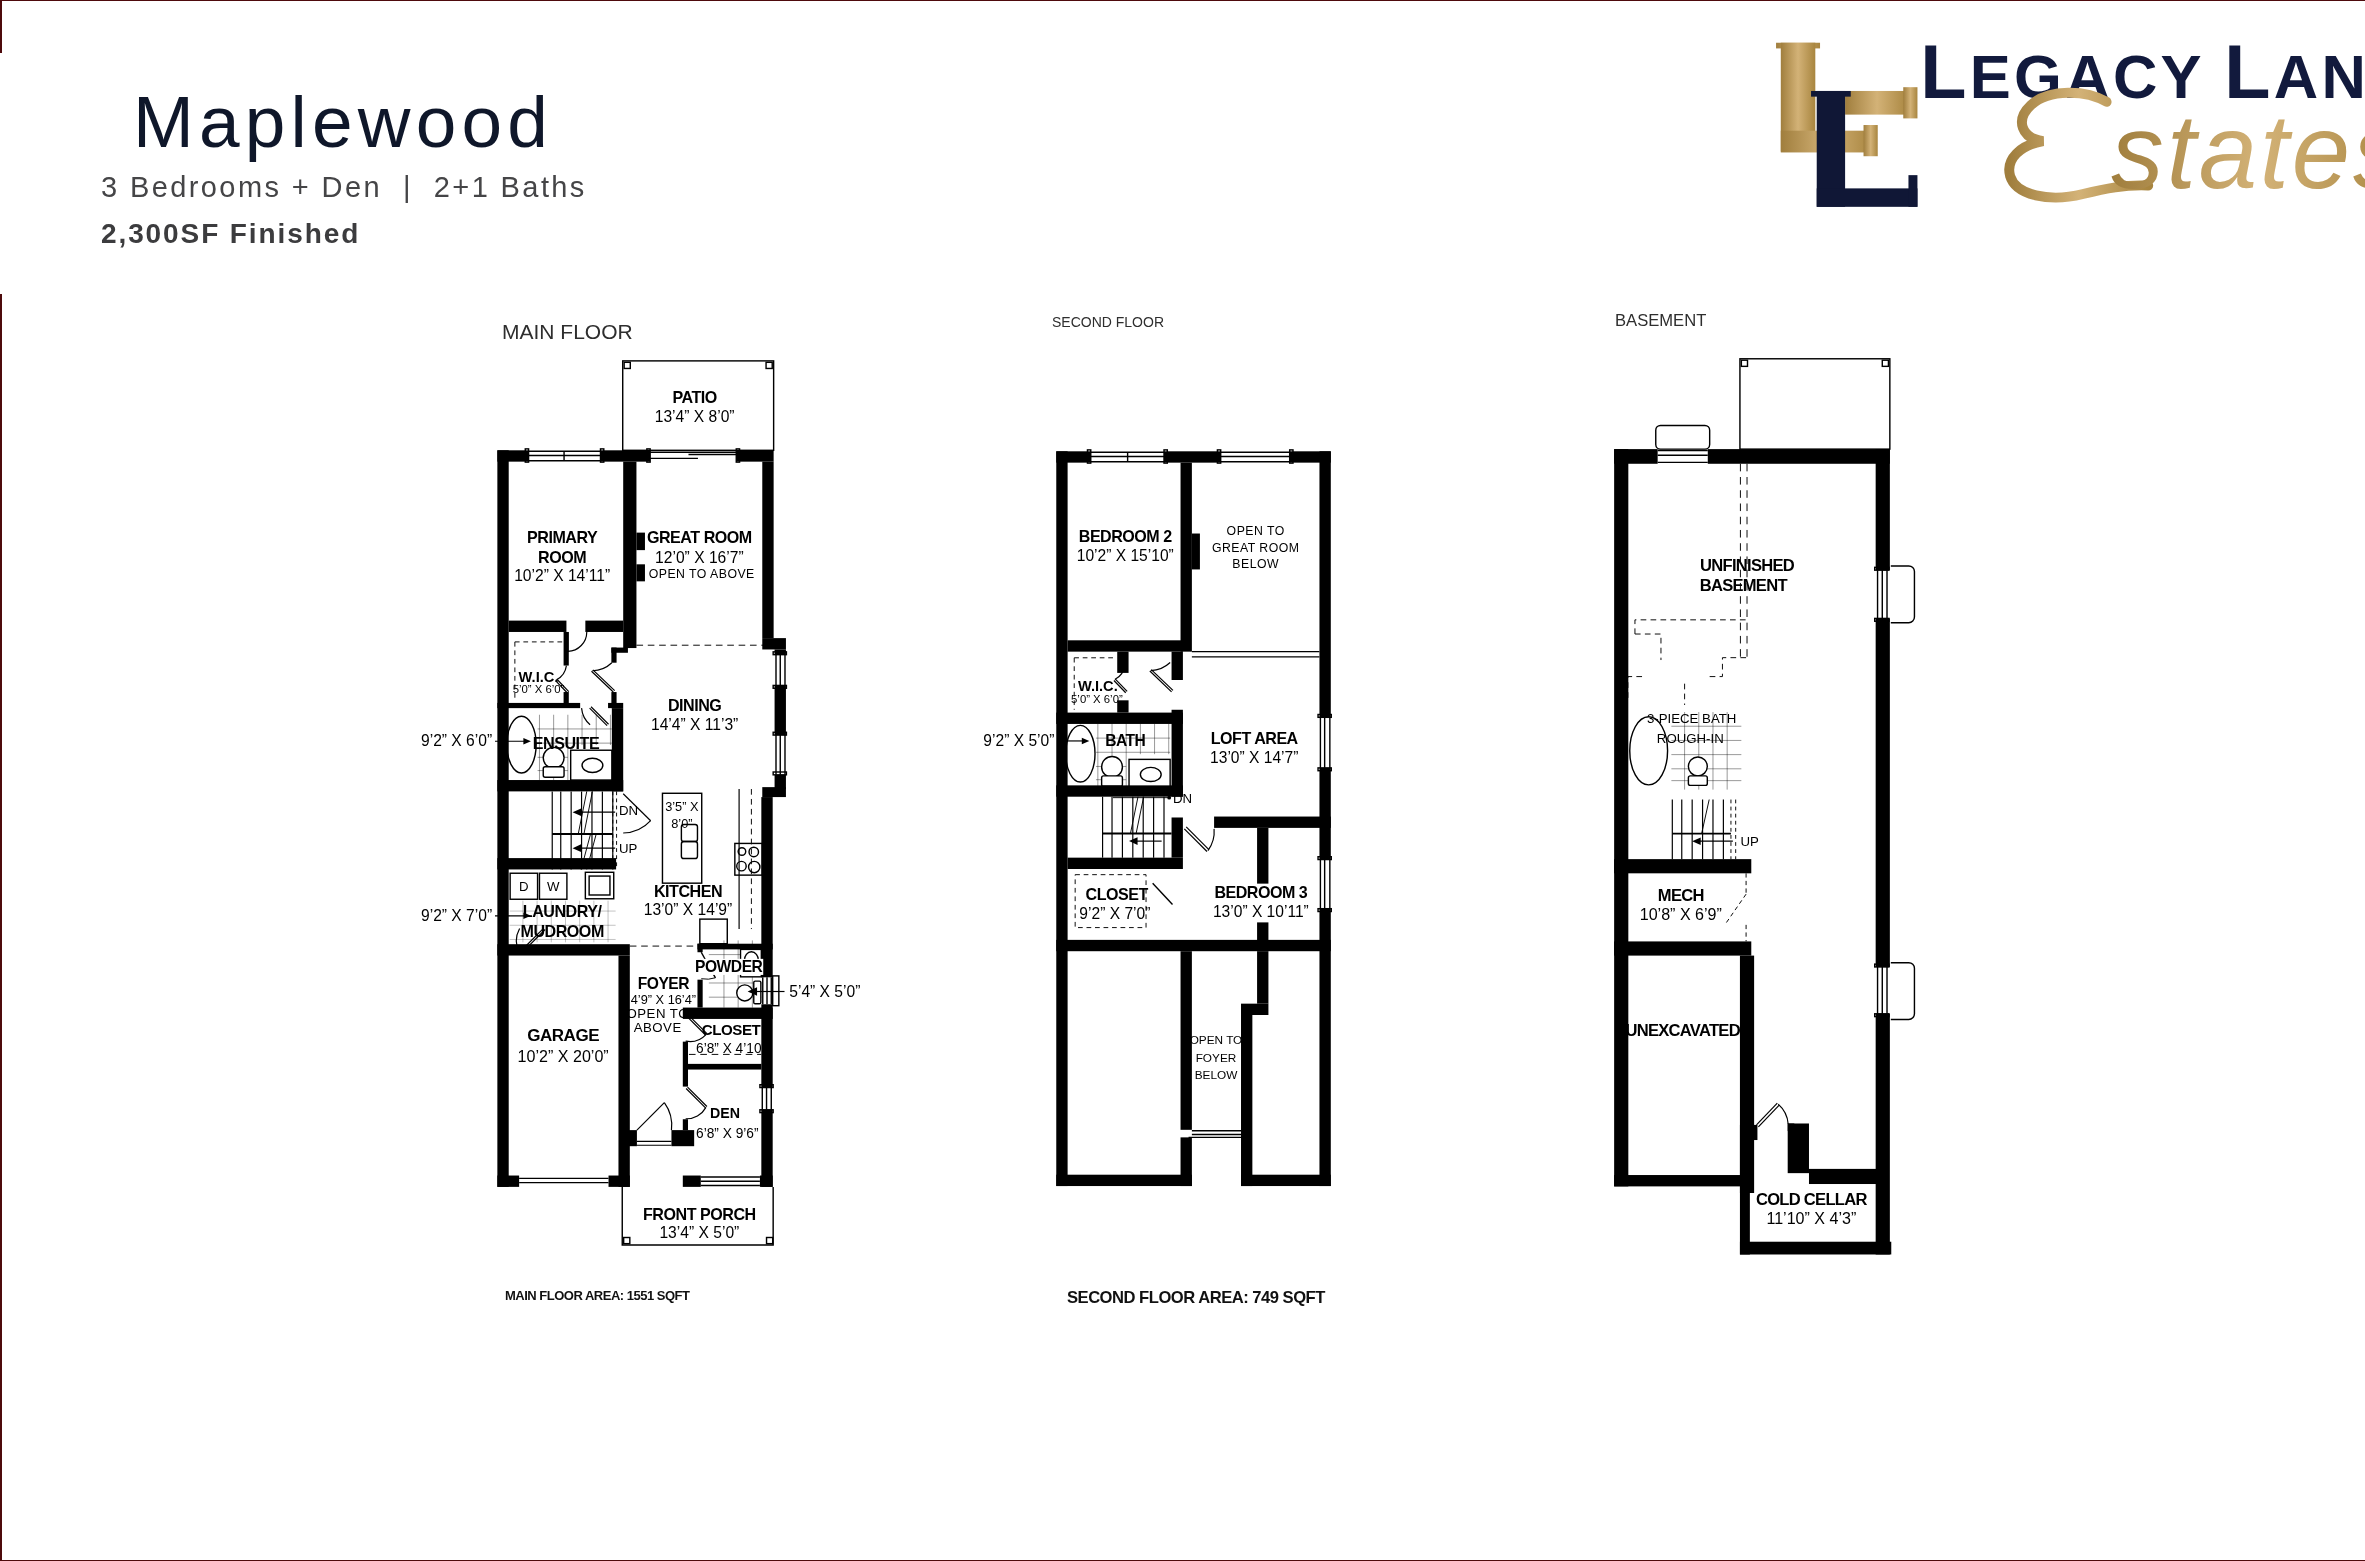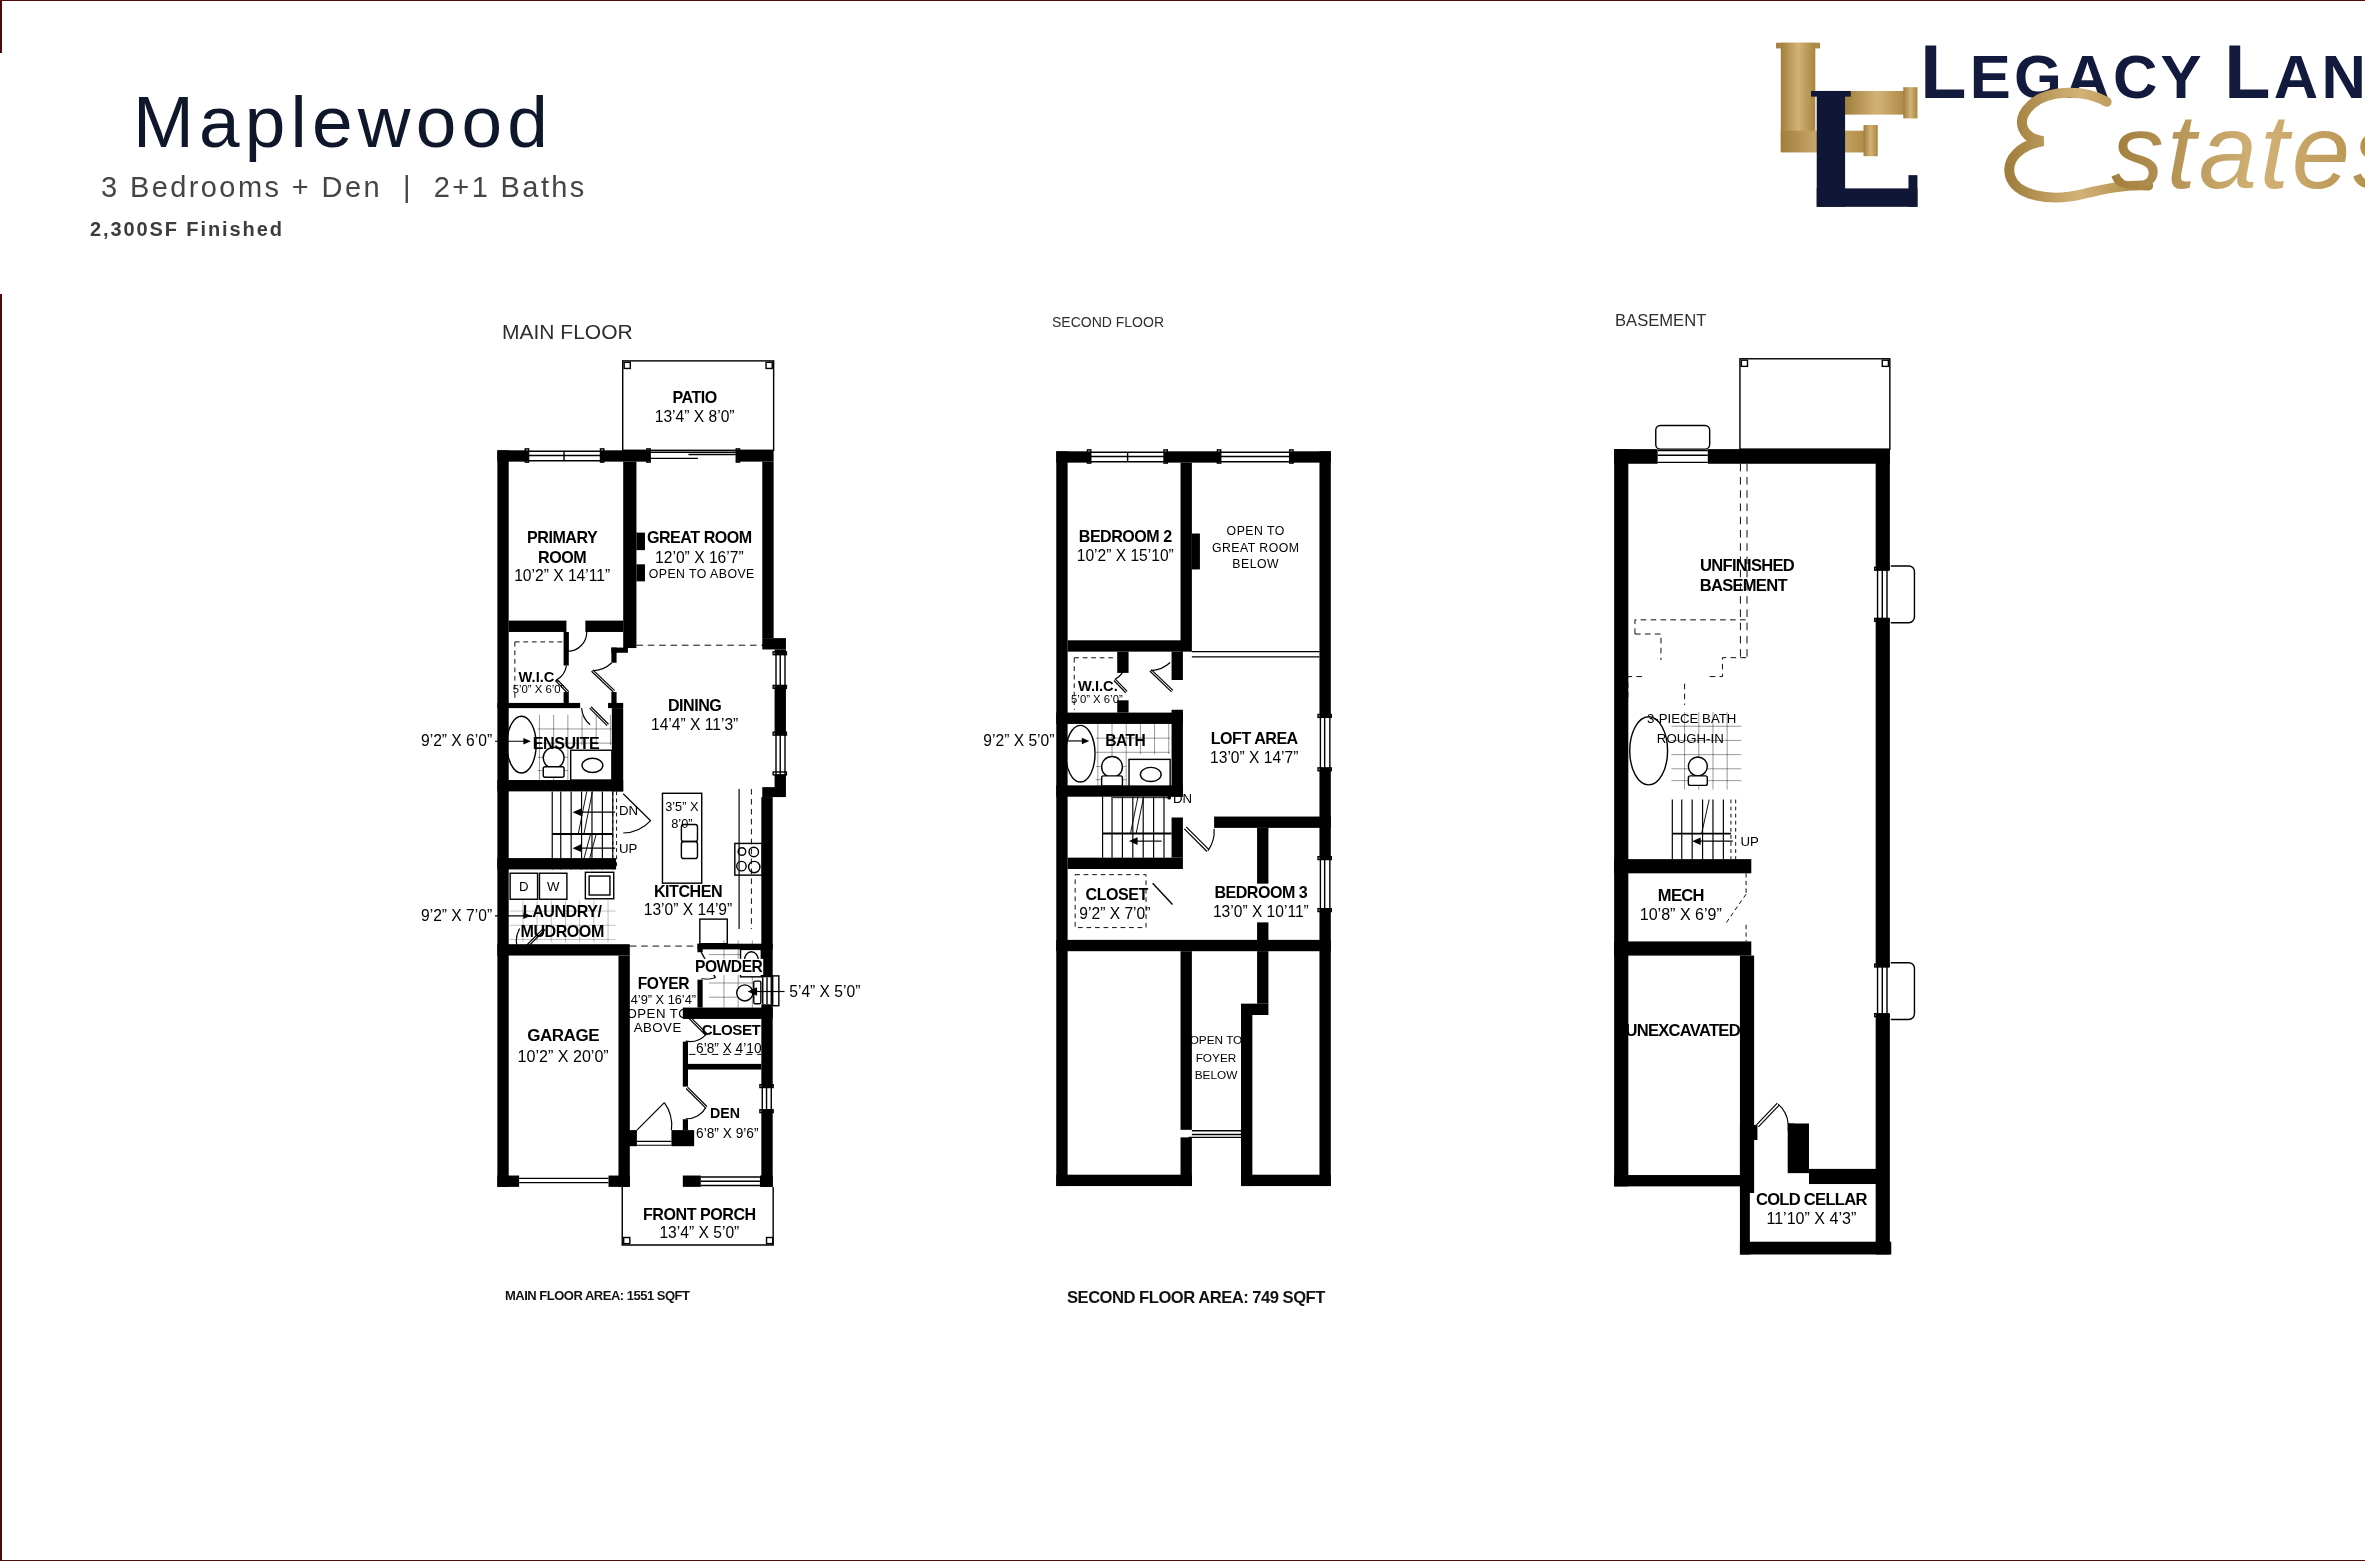--- a/index.html
+++ b/index.html
@@ -23,21 +23,21 @@
 <div class="brd" style="left:0;top:1560px;width:2413px;height:1.4px;"></div>
 
 <div class="brd" style="left:0;top:0;width:1.9px;height:53px;"></div>
 
 <div class="brd" style="left:0;top:294px;width:1.9px;height:1267px;"></div>
 
 <div class="abs" style="left:101px;top:80px;font-size:73px;color:#0f172a;letter-spacing:5.2px;margin-left:32px;">Maplewood</div>
 
 <div class="abs" style="left:101px;top:171px;font-size:29px;color:#454547;letter-spacing:2.4px;">3 Bedrooms + Den&nbsp; | &nbsp;2+1 Baths</div>
 
-<div class="abs" style="left:90px;top:218px;font-size:20px;color:#3c3c3e;font-weight:bold;letter-spacing:1.9px;">2,300SF Finished</div>
+<div class="abs" style="left:101px;top:218px;font-size:28px;color:#3c3c3e;font-weight:bold;letter-spacing:1.9px;">2,300SF Finished</div>
 
 <div class="abs" style="left:502px;top:320px;font-size:21px;color:#2e2e2e;letter-spacing:0px;">MAIN FLOOR</div>
 
 <div class="abs" style="left:1052px;top:314px;font-size:14px;color:#2e2e2e;letter-spacing:0px;">SECOND FLOOR</div>
 
 <div class="abs" style="left:1615px;top:311px;font-size:16.6px;color:#2e2e2e;letter-spacing:0px;">BASEMENT</div>
 
 <div class="abs" style="left:505px;top:1288px;font-size:13px;color:#111;font-weight:bold;letter-spacing:-0.5px;">MAIN FLOOR AREA: 1551 SQFT</div>
 
 <div class="abs" style="left:1058px;top:1288px;font-size:16.6px;color:#111;font-weight:bold;letter-spacing:-0.5px;margin-left:9px;">SECOND FLOOR AREA: 749 SQFT</div>

